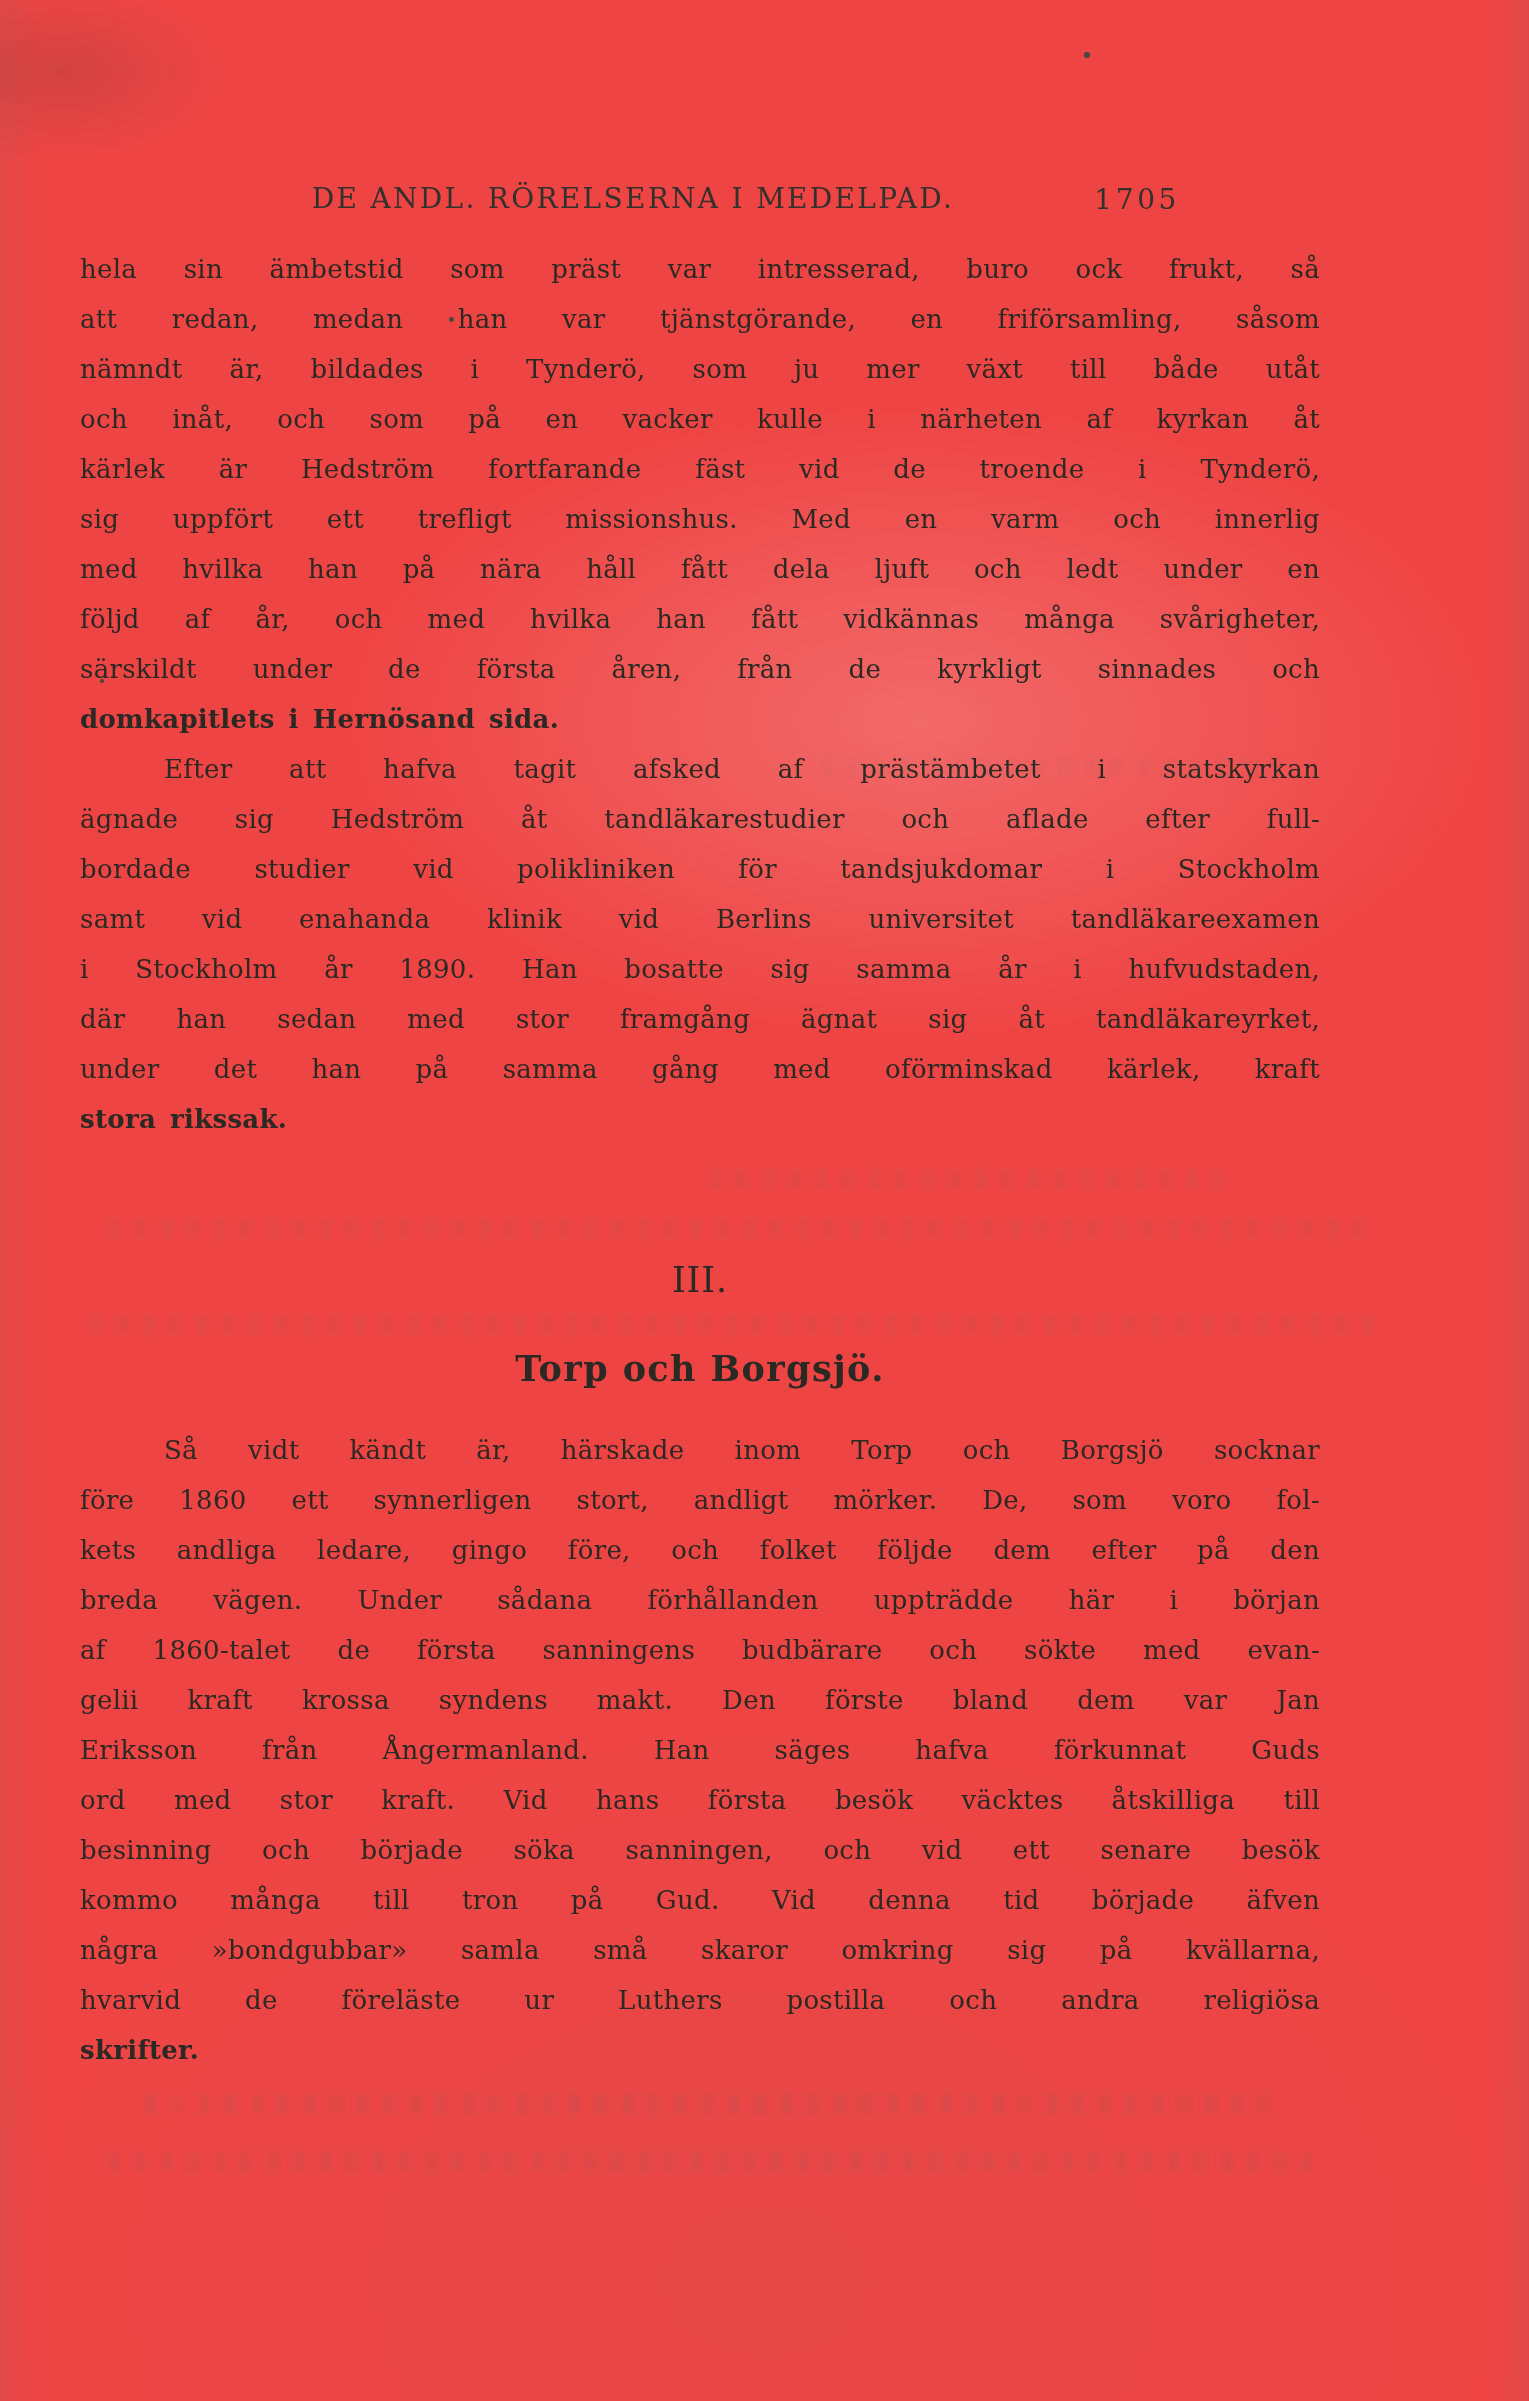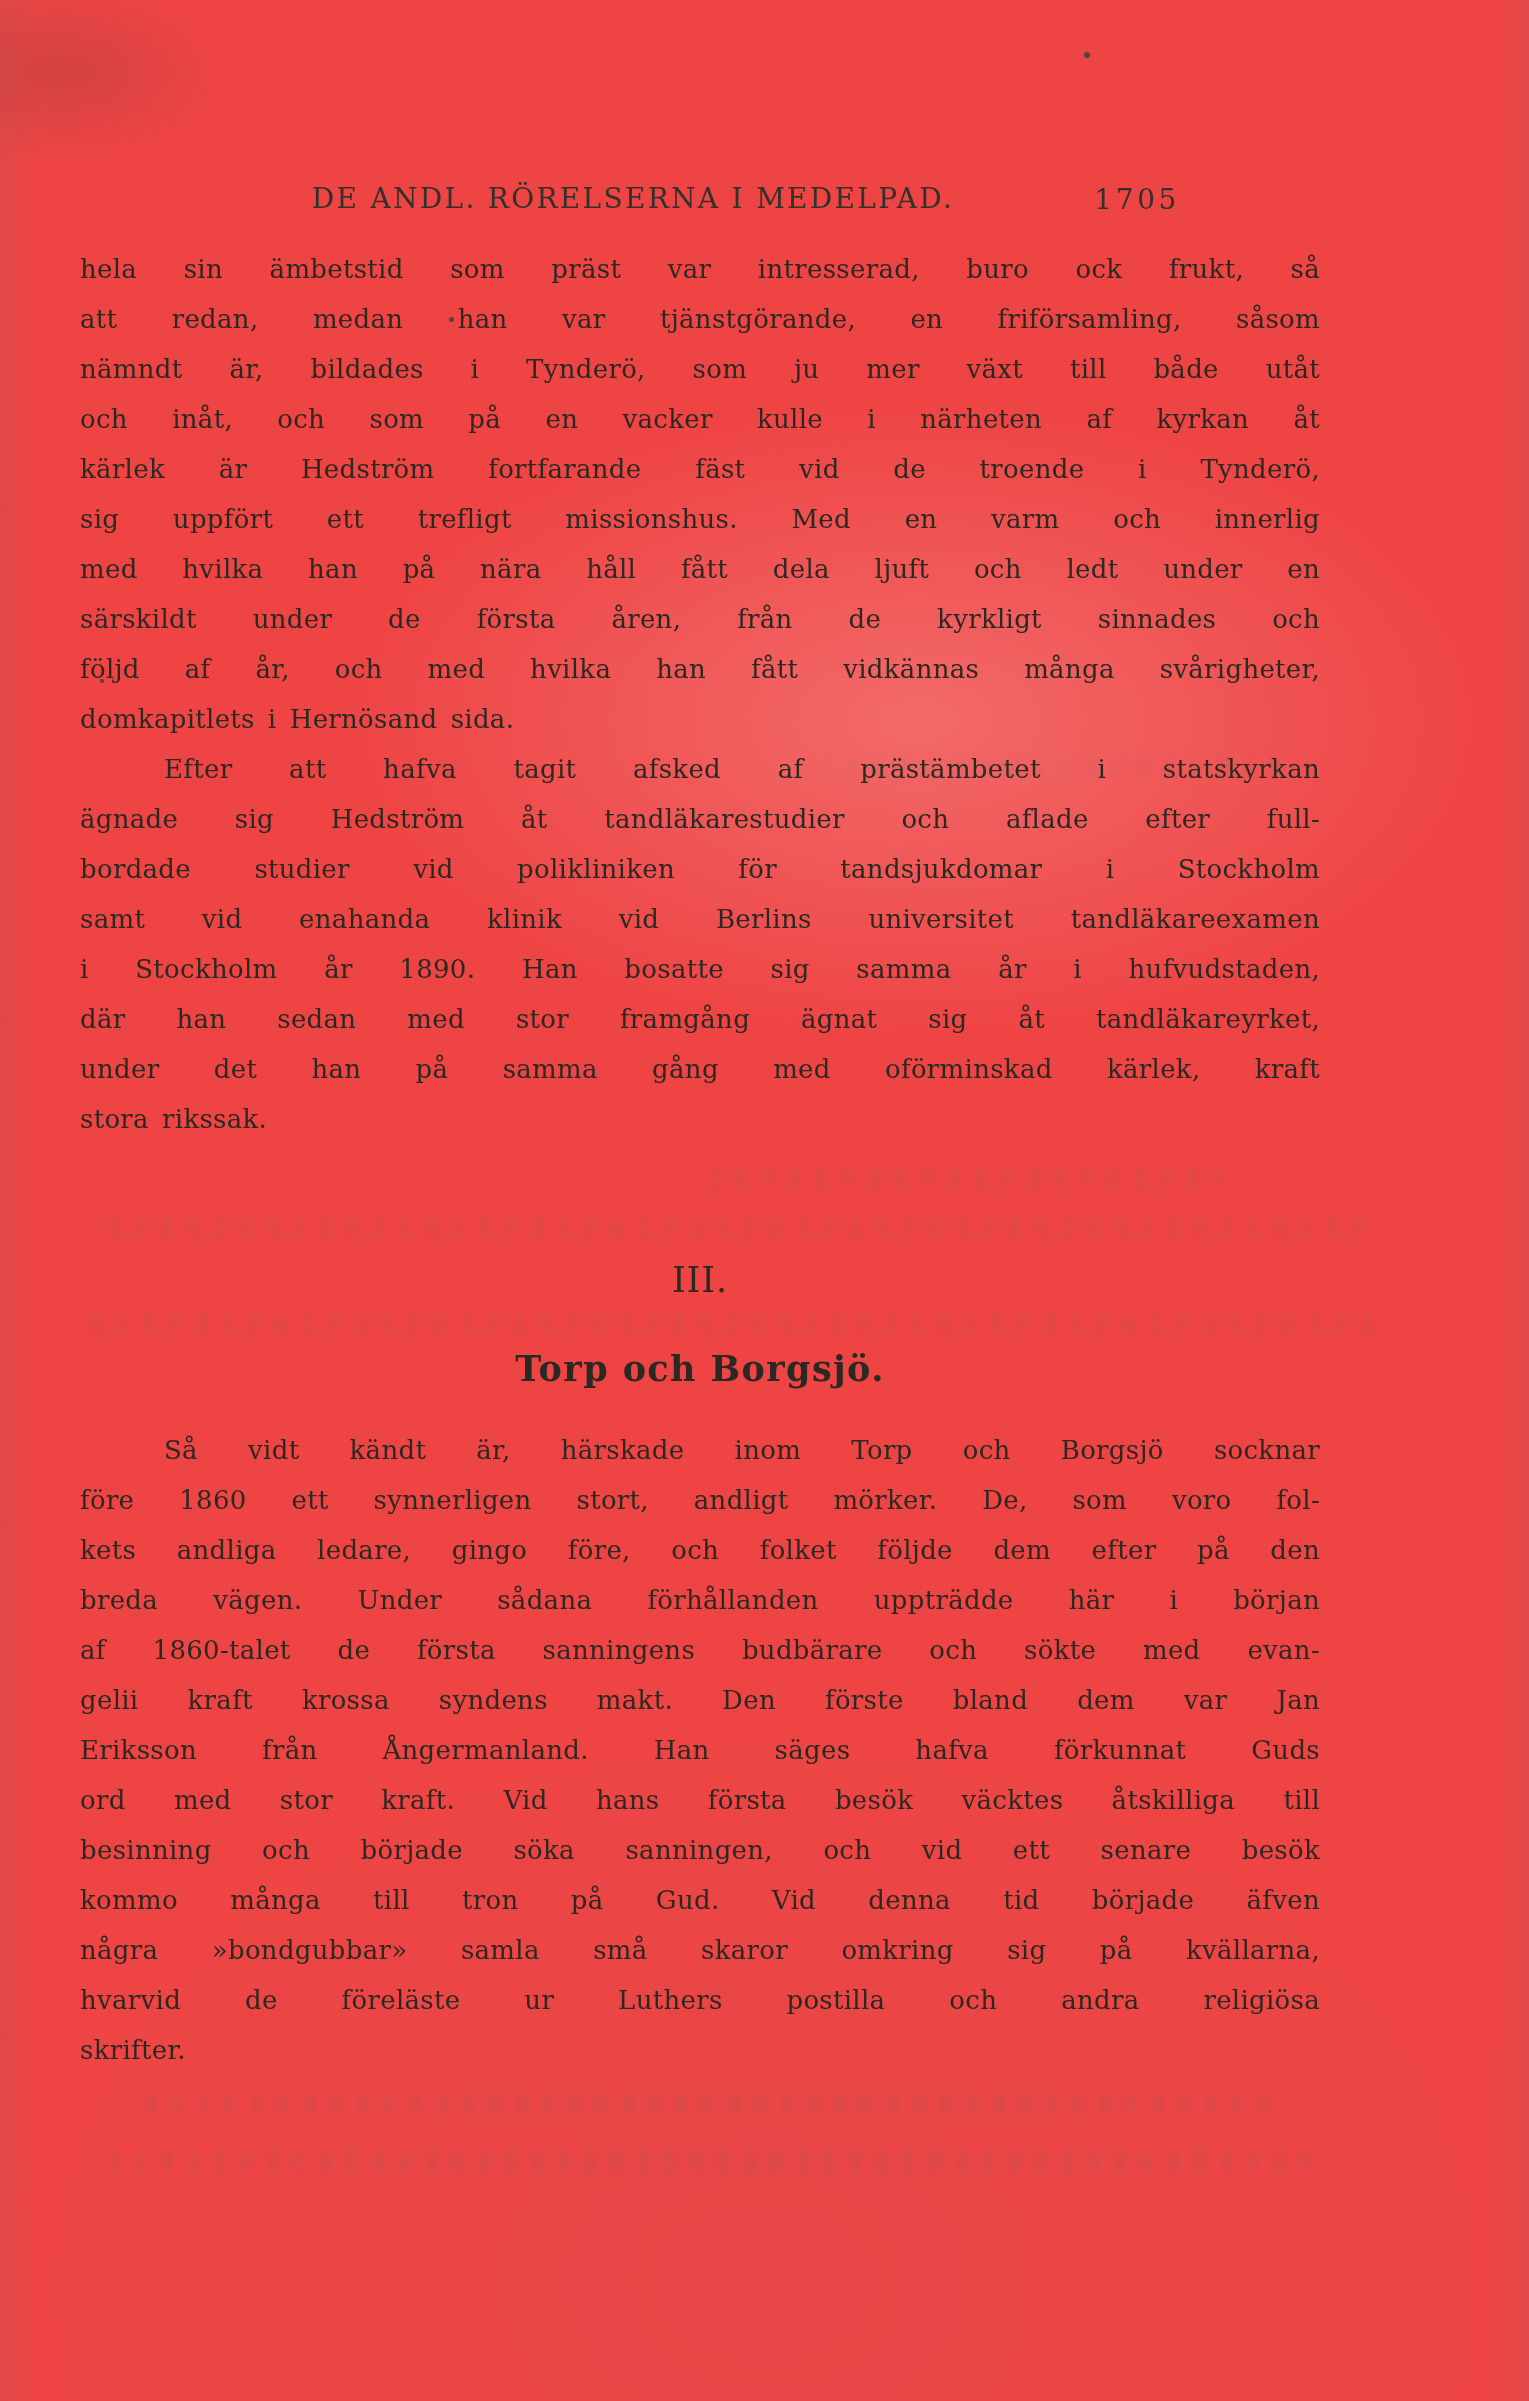--- a/index.html
+++ b/index.html
@@ -58,21 +58,21 @@
     font-size: 26px;
     line-height: 50px;
     height: 50px;
     letter-spacing: 0.3px;
     word-spacing: 4.6px;
     text-align: justify;
     text-align-last: justify;
     text-justify: inter-word;
     white-space: nowrap; 
   }
-  .line.last   { text-align-last: left; white-space: normal; }
+  .line.last   { text-align-last: left; white-space: normal; font-weight: bold; }
   .line.indent { text-indent: 84px; }
 
   .section-numeral {
     position: absolute;
     top: 1260px; left: 80px; width: 1240px;
     text-align: center;
     font-size: 35px;
     letter-spacing: 0.9px;
   }
   .section-heading {
@@ -125,22 +125,22 @@
 
   <div class="body-text" id="paragraphs-top">
       <div class="paragraph">
         <div class="line">hela sin ämbetstid som präst var intresserad, buro ock frukt, så</div>
         <div class="line">att redan, medan han var tjänstgörande, en friförsamling, såsom</div>
         <div class="line">nämndt är, bildades i Tynderö, som ju mer växt till både utåt</div>
         <div class="line">och inåt, och som på en vacker kulle i närheten af kyrkan åt</div>
         <div class="line">kärlek är Hedström fortfarande fäst vid de troende i Tynderö,</div>
         <div class="line">sig uppfört ett trefligt missionshus. Med en varm och innerlig</div>
         <div class="line">med hvilka han på nära håll fått dela ljuft och ledt under en</div>
+        <div class="line">följd af år, och med hvilka han fått vidkännas många svårigheter,</div>
         <div class="line">särskildt under de första åren, från de kyrkligt sinnades och</div>
-        <div class="line">följd af år, och med hvilka han fått vidkännas många svårigheter,</div>
         <div class="line last">domkapitlets i Hernösand sida.</div>
       </div>
       <div class="paragraph">
         <div class="line indent">Efter att hafva tagit afsked af prästämbetet i statskyrkan</div>
         <div class="line">ägnade sig Hedström åt tandläkarestudier och aflade efter full-</div>
         <div class="line">bordade studier vid polikliniken för tandsjukdomar i Stockholm</div>
         <div class="line">samt vid enahanda klinik vid Berlins universitet tandläkareexamen</div>
         <div class="line">i Stockholm år 1890. Han bosatte sig samma år i hufvudstaden,</div>
         <div class="line">där han sedan med stor framgång ägnat sig åt tandläkareyrket,</div>
         <div class="line">under det han på samma gång med oförminskad kärlek, kraft</div>

